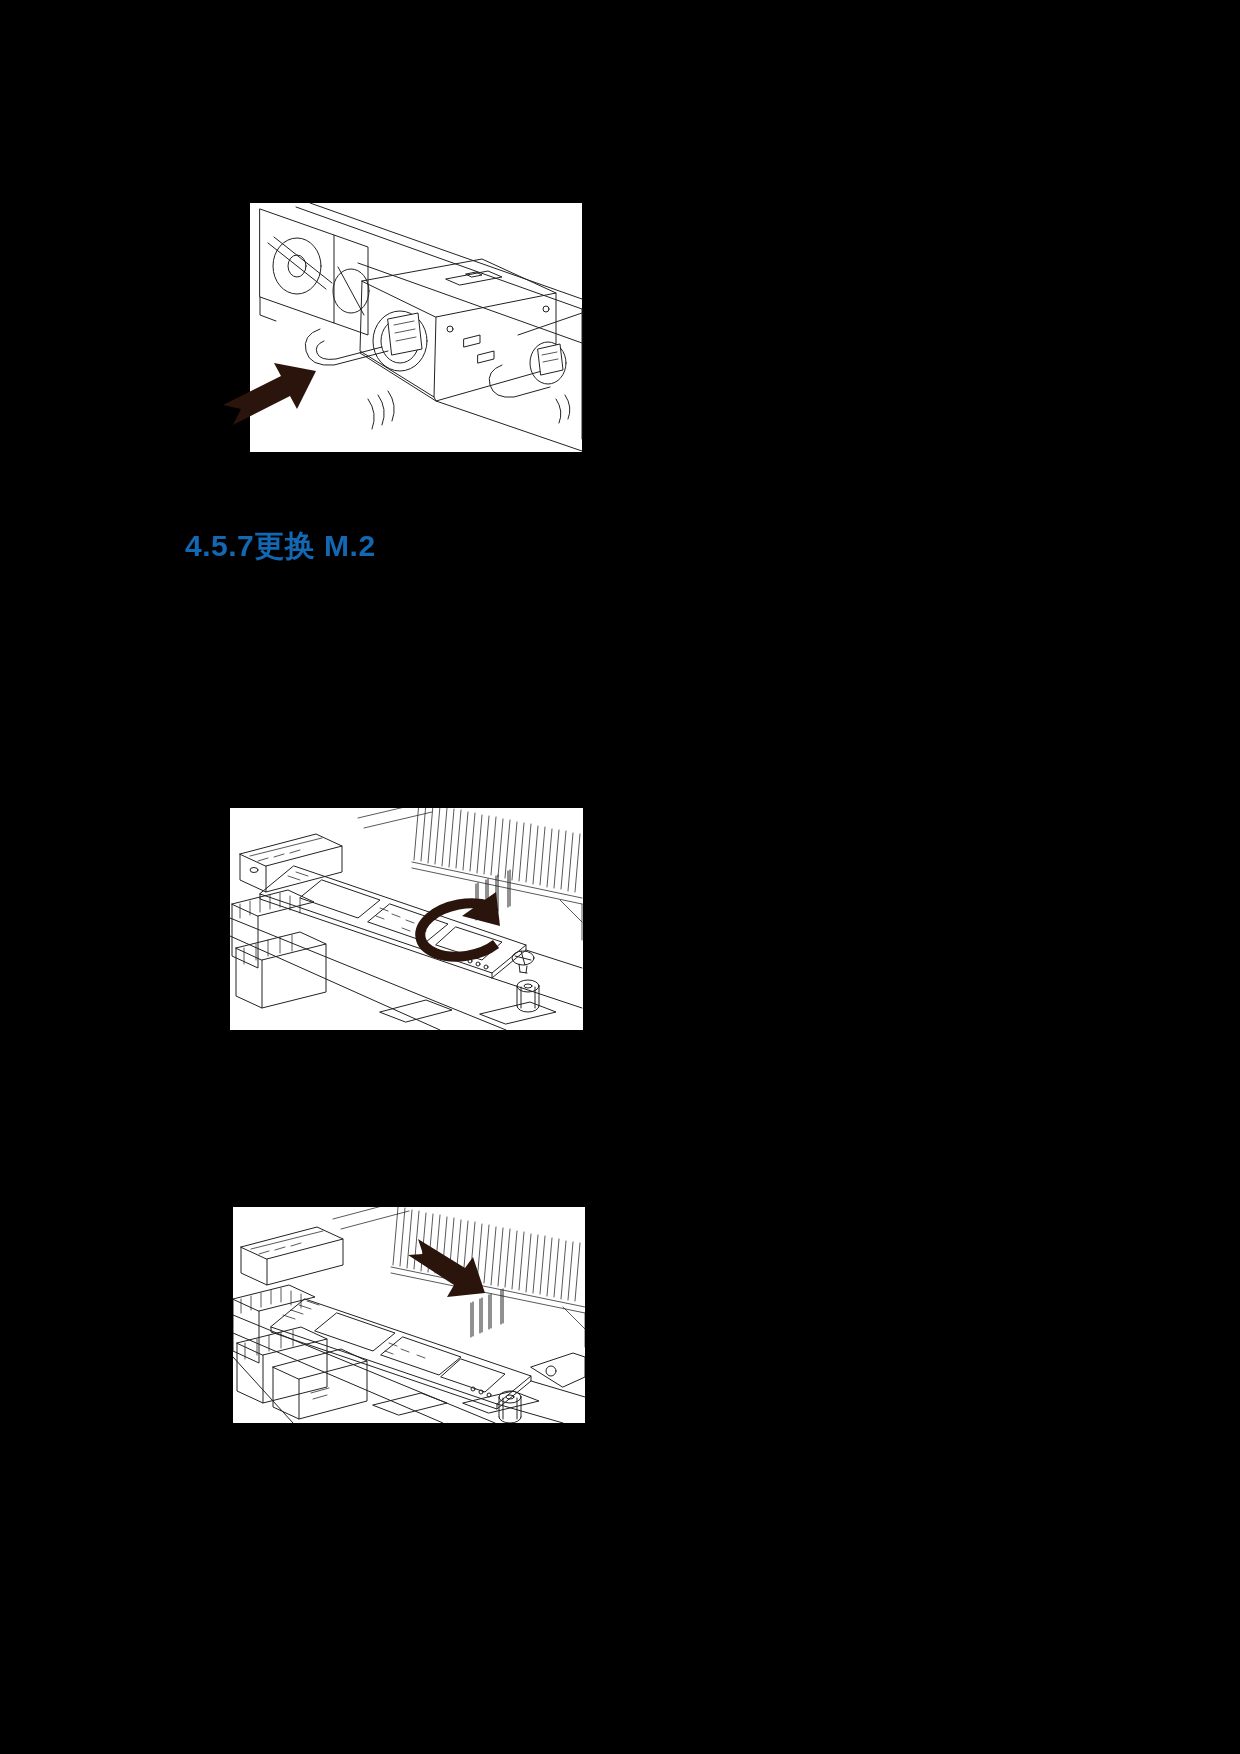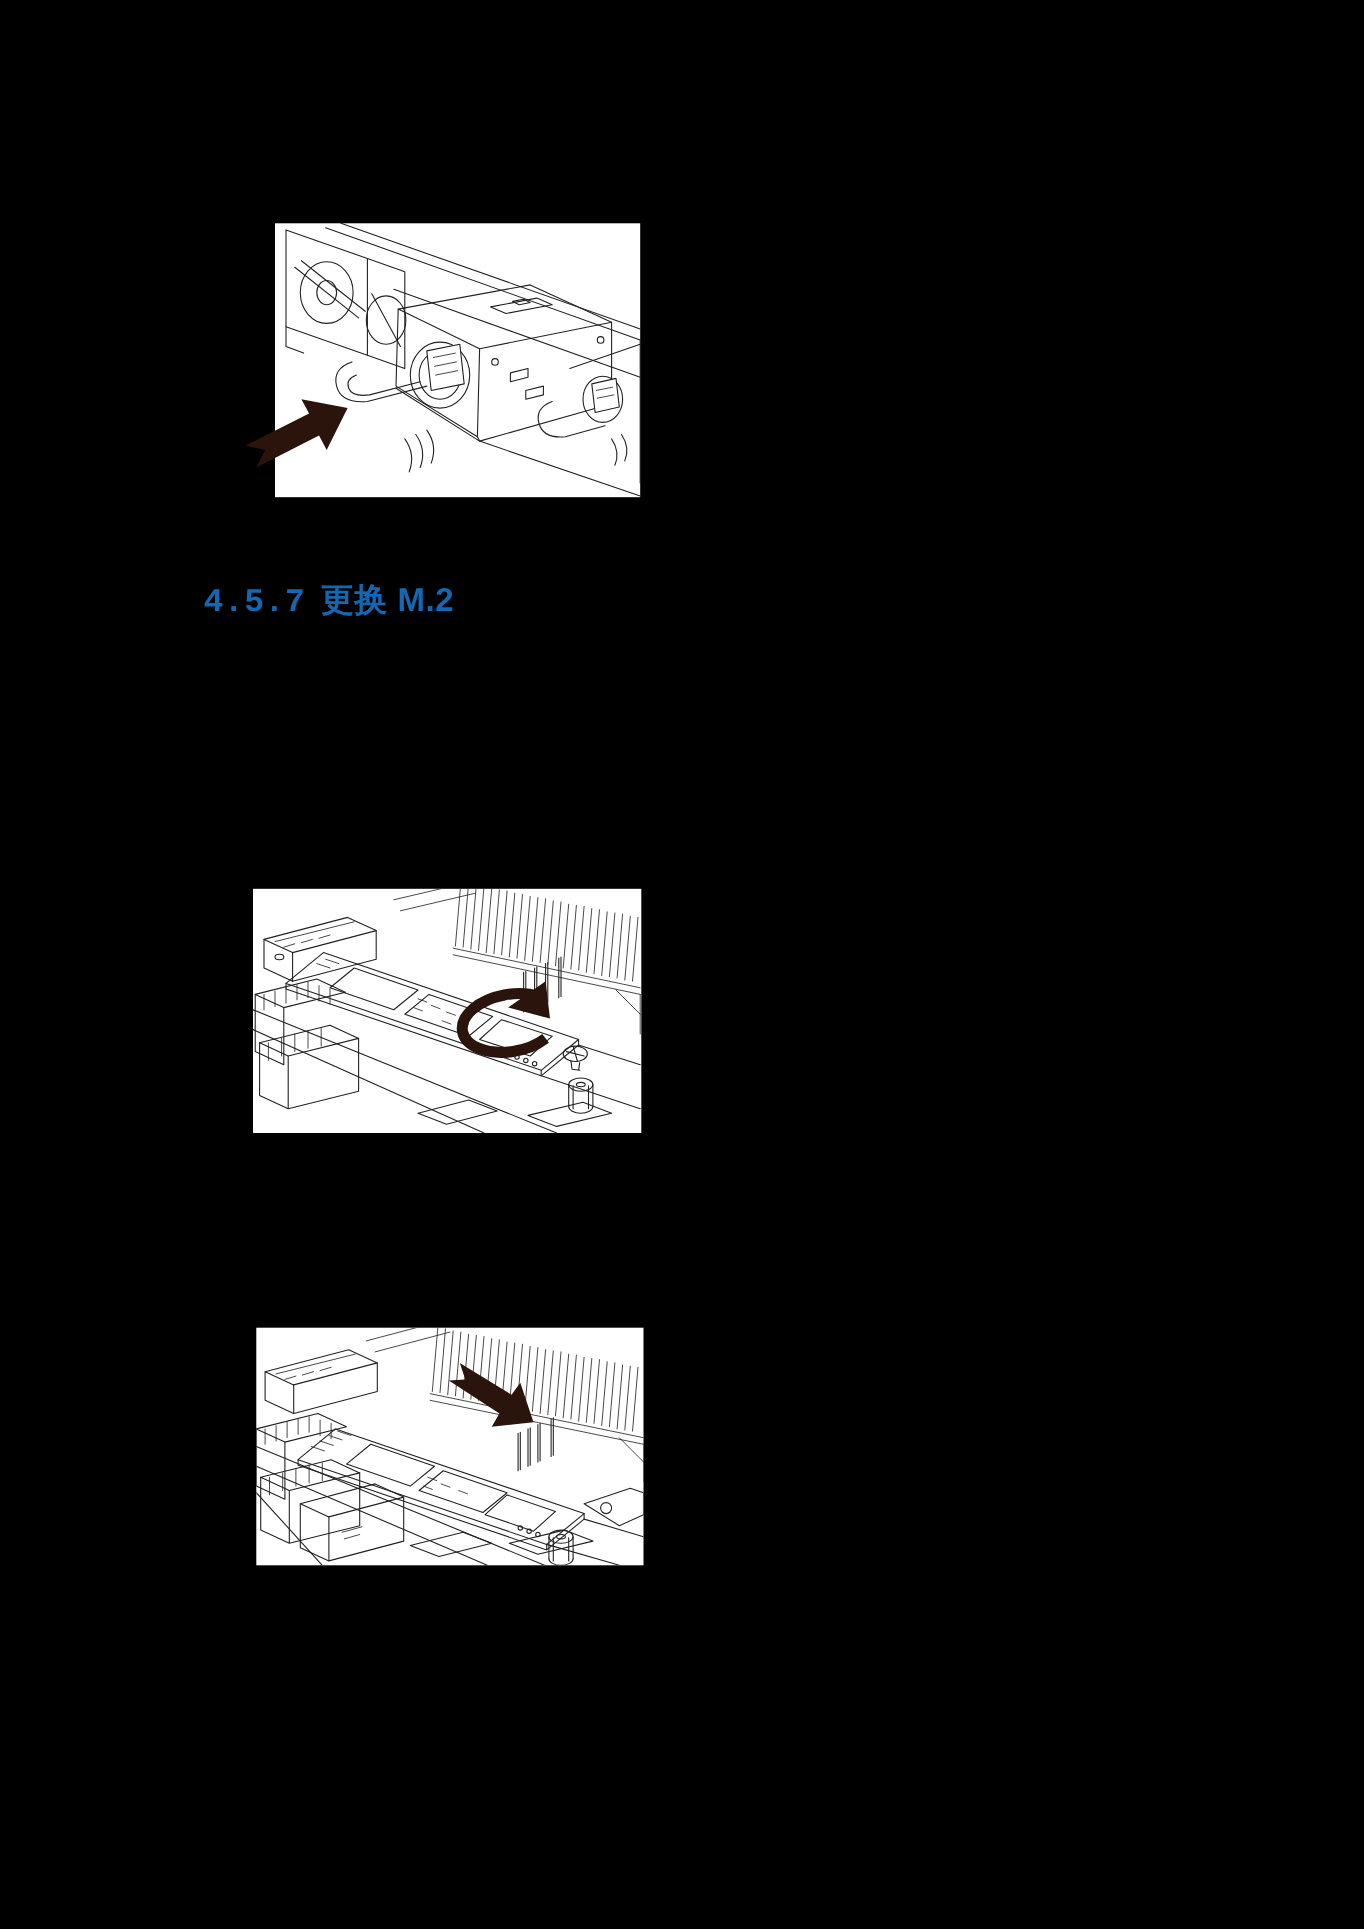--- a/index.html
+++ b/index.html
@@ -24,21 +24,21 @@
   .thin{stroke-width:.75;}
   .arrow-fill{fill:var(--arrow-brown,#2b140c);stroke:none;}
   .arrow-stroke{stroke:var(--arrow-brown,#2b140c);fill:none;}
   .whitefill{fill:#fff;}
   .heading{
     position:absolute;left:185px;top:529px;
     font-size:30px;font-weight:bold;line-height:1.1;
     color:var(--heading-blue,#1268b3);
     white-space:nowrap;letter-spacing:.5px;
   }
-  .heading .num{margin-right:14px;font-family:Liberation Mono, monospace;}
+  .heading .num{}
 </style>
 </head>
 <body>
 
 <div class="page">
 
   <div class="figure" id="fig-psu">
     <svg viewBox="0 0 332 249" aria-label="psu-insert-into-chassis-illustration">
 
       <g class="line">

